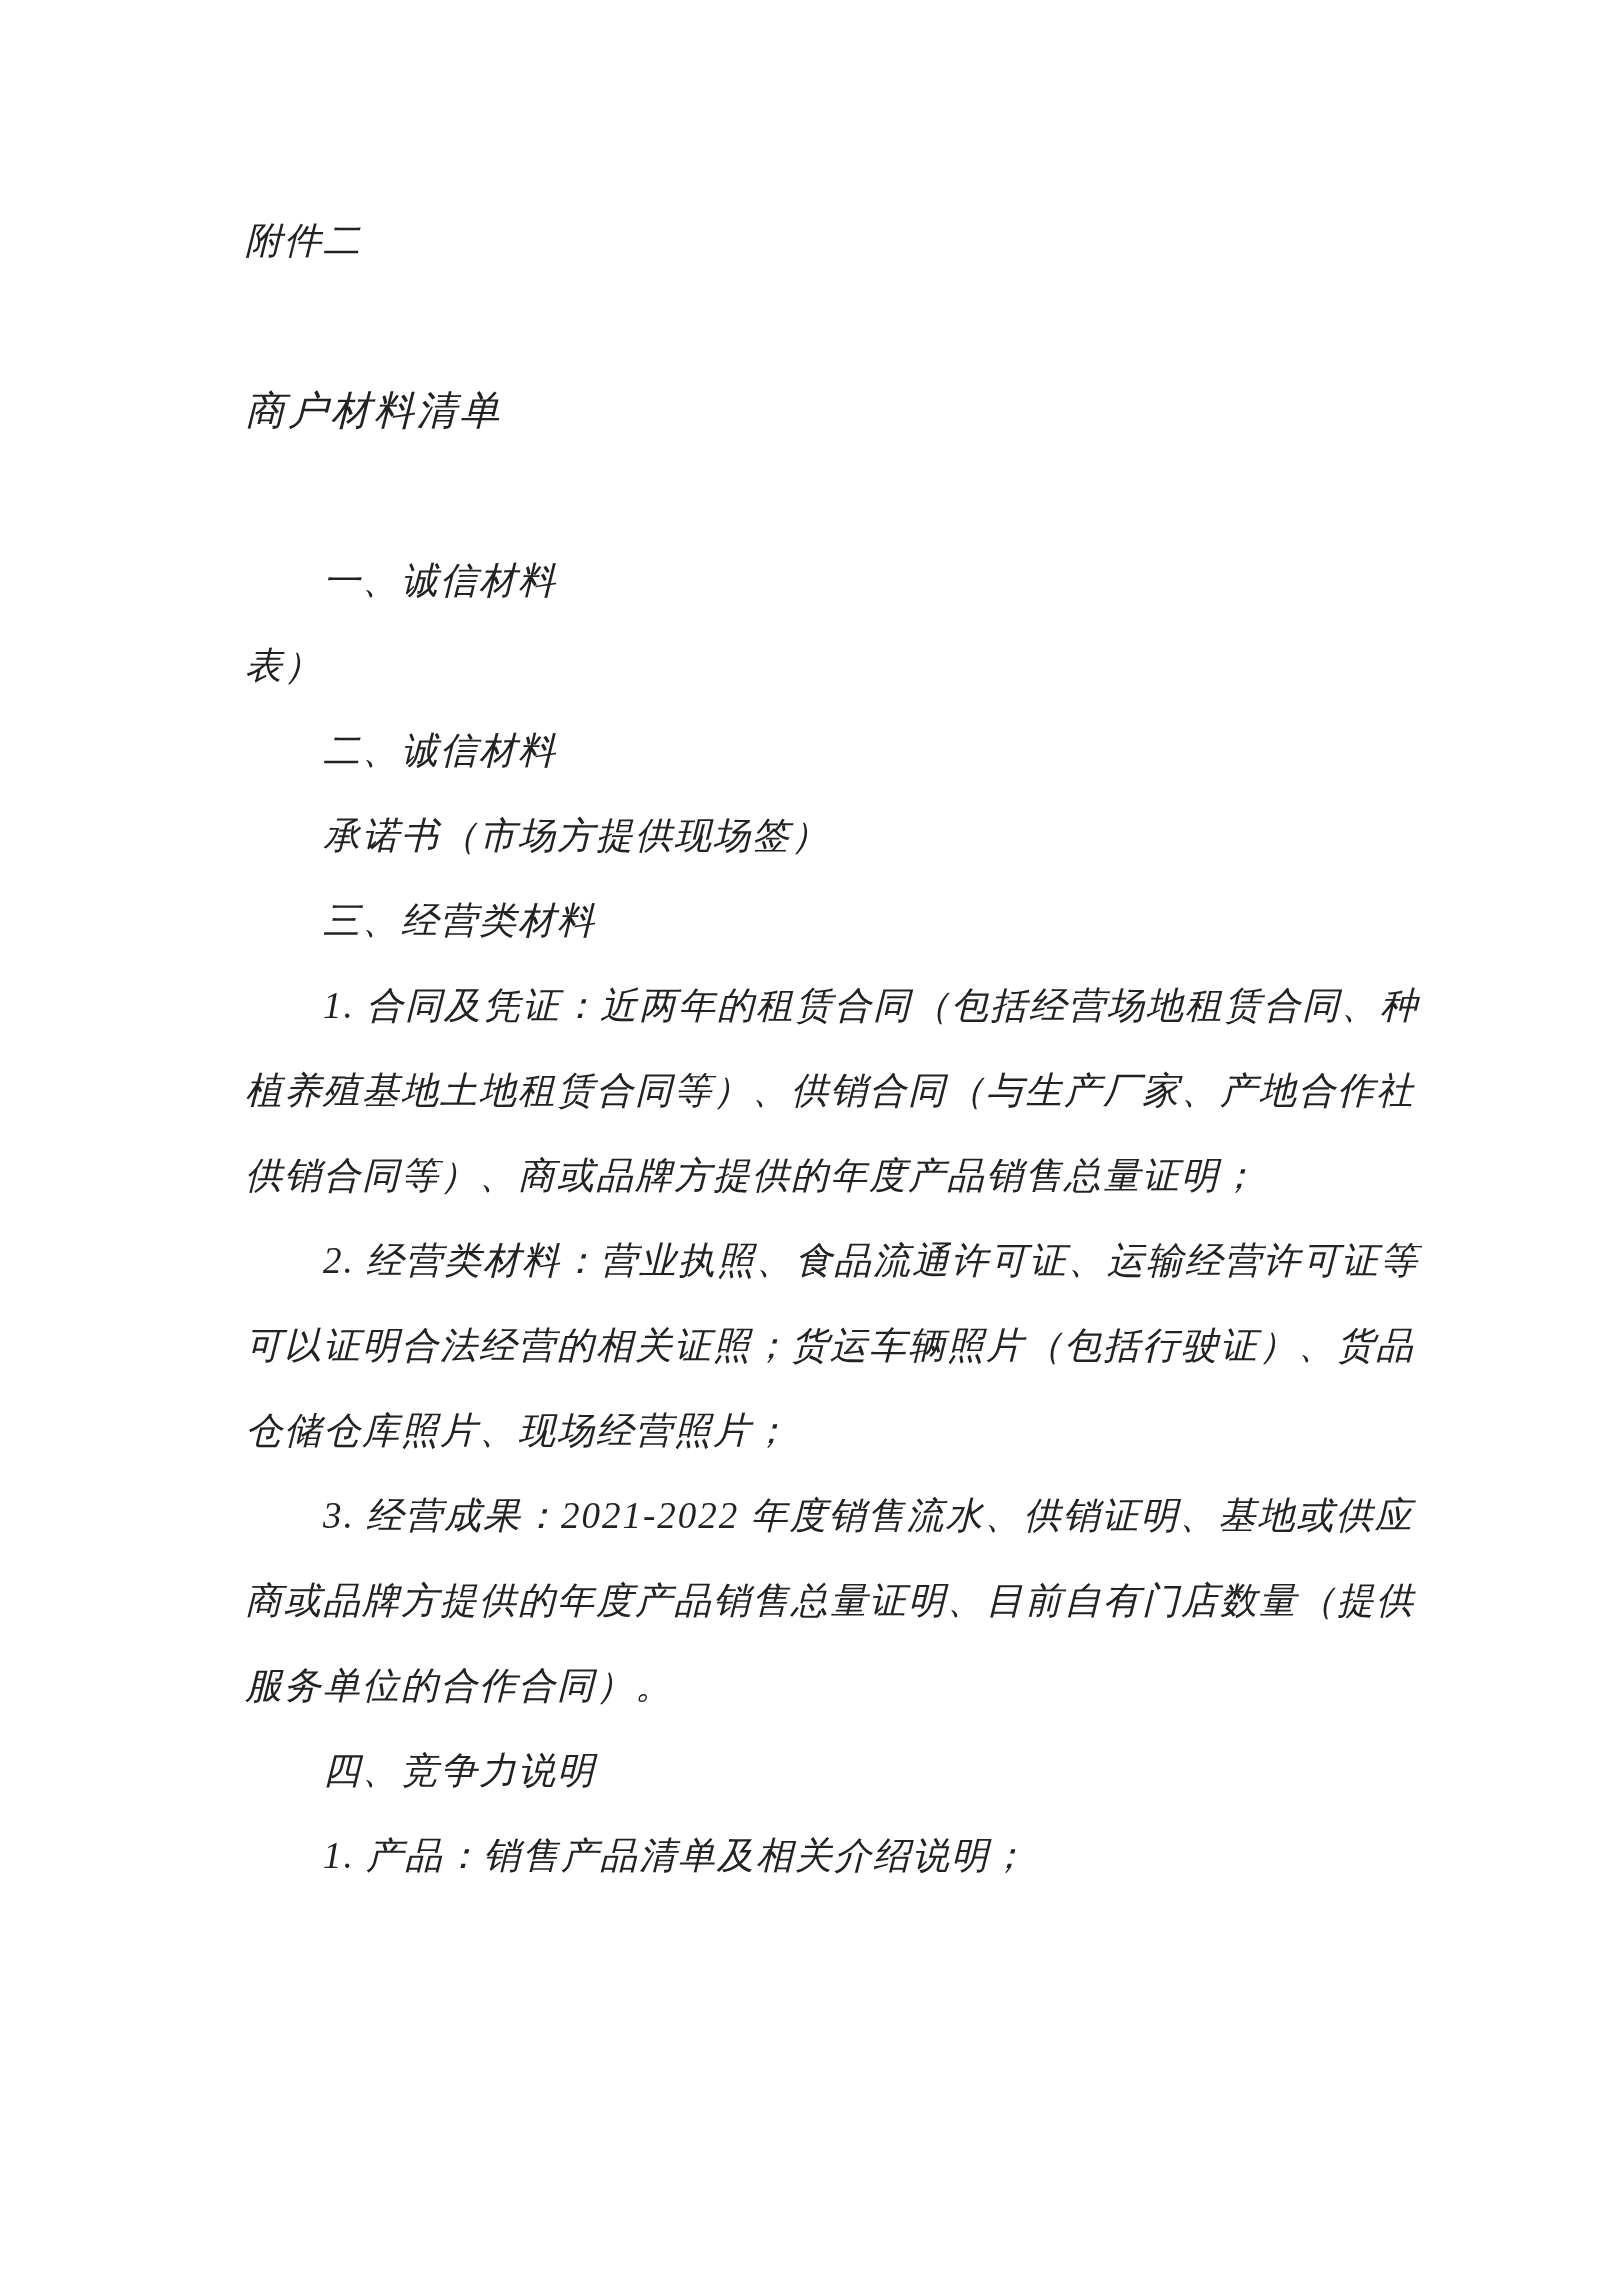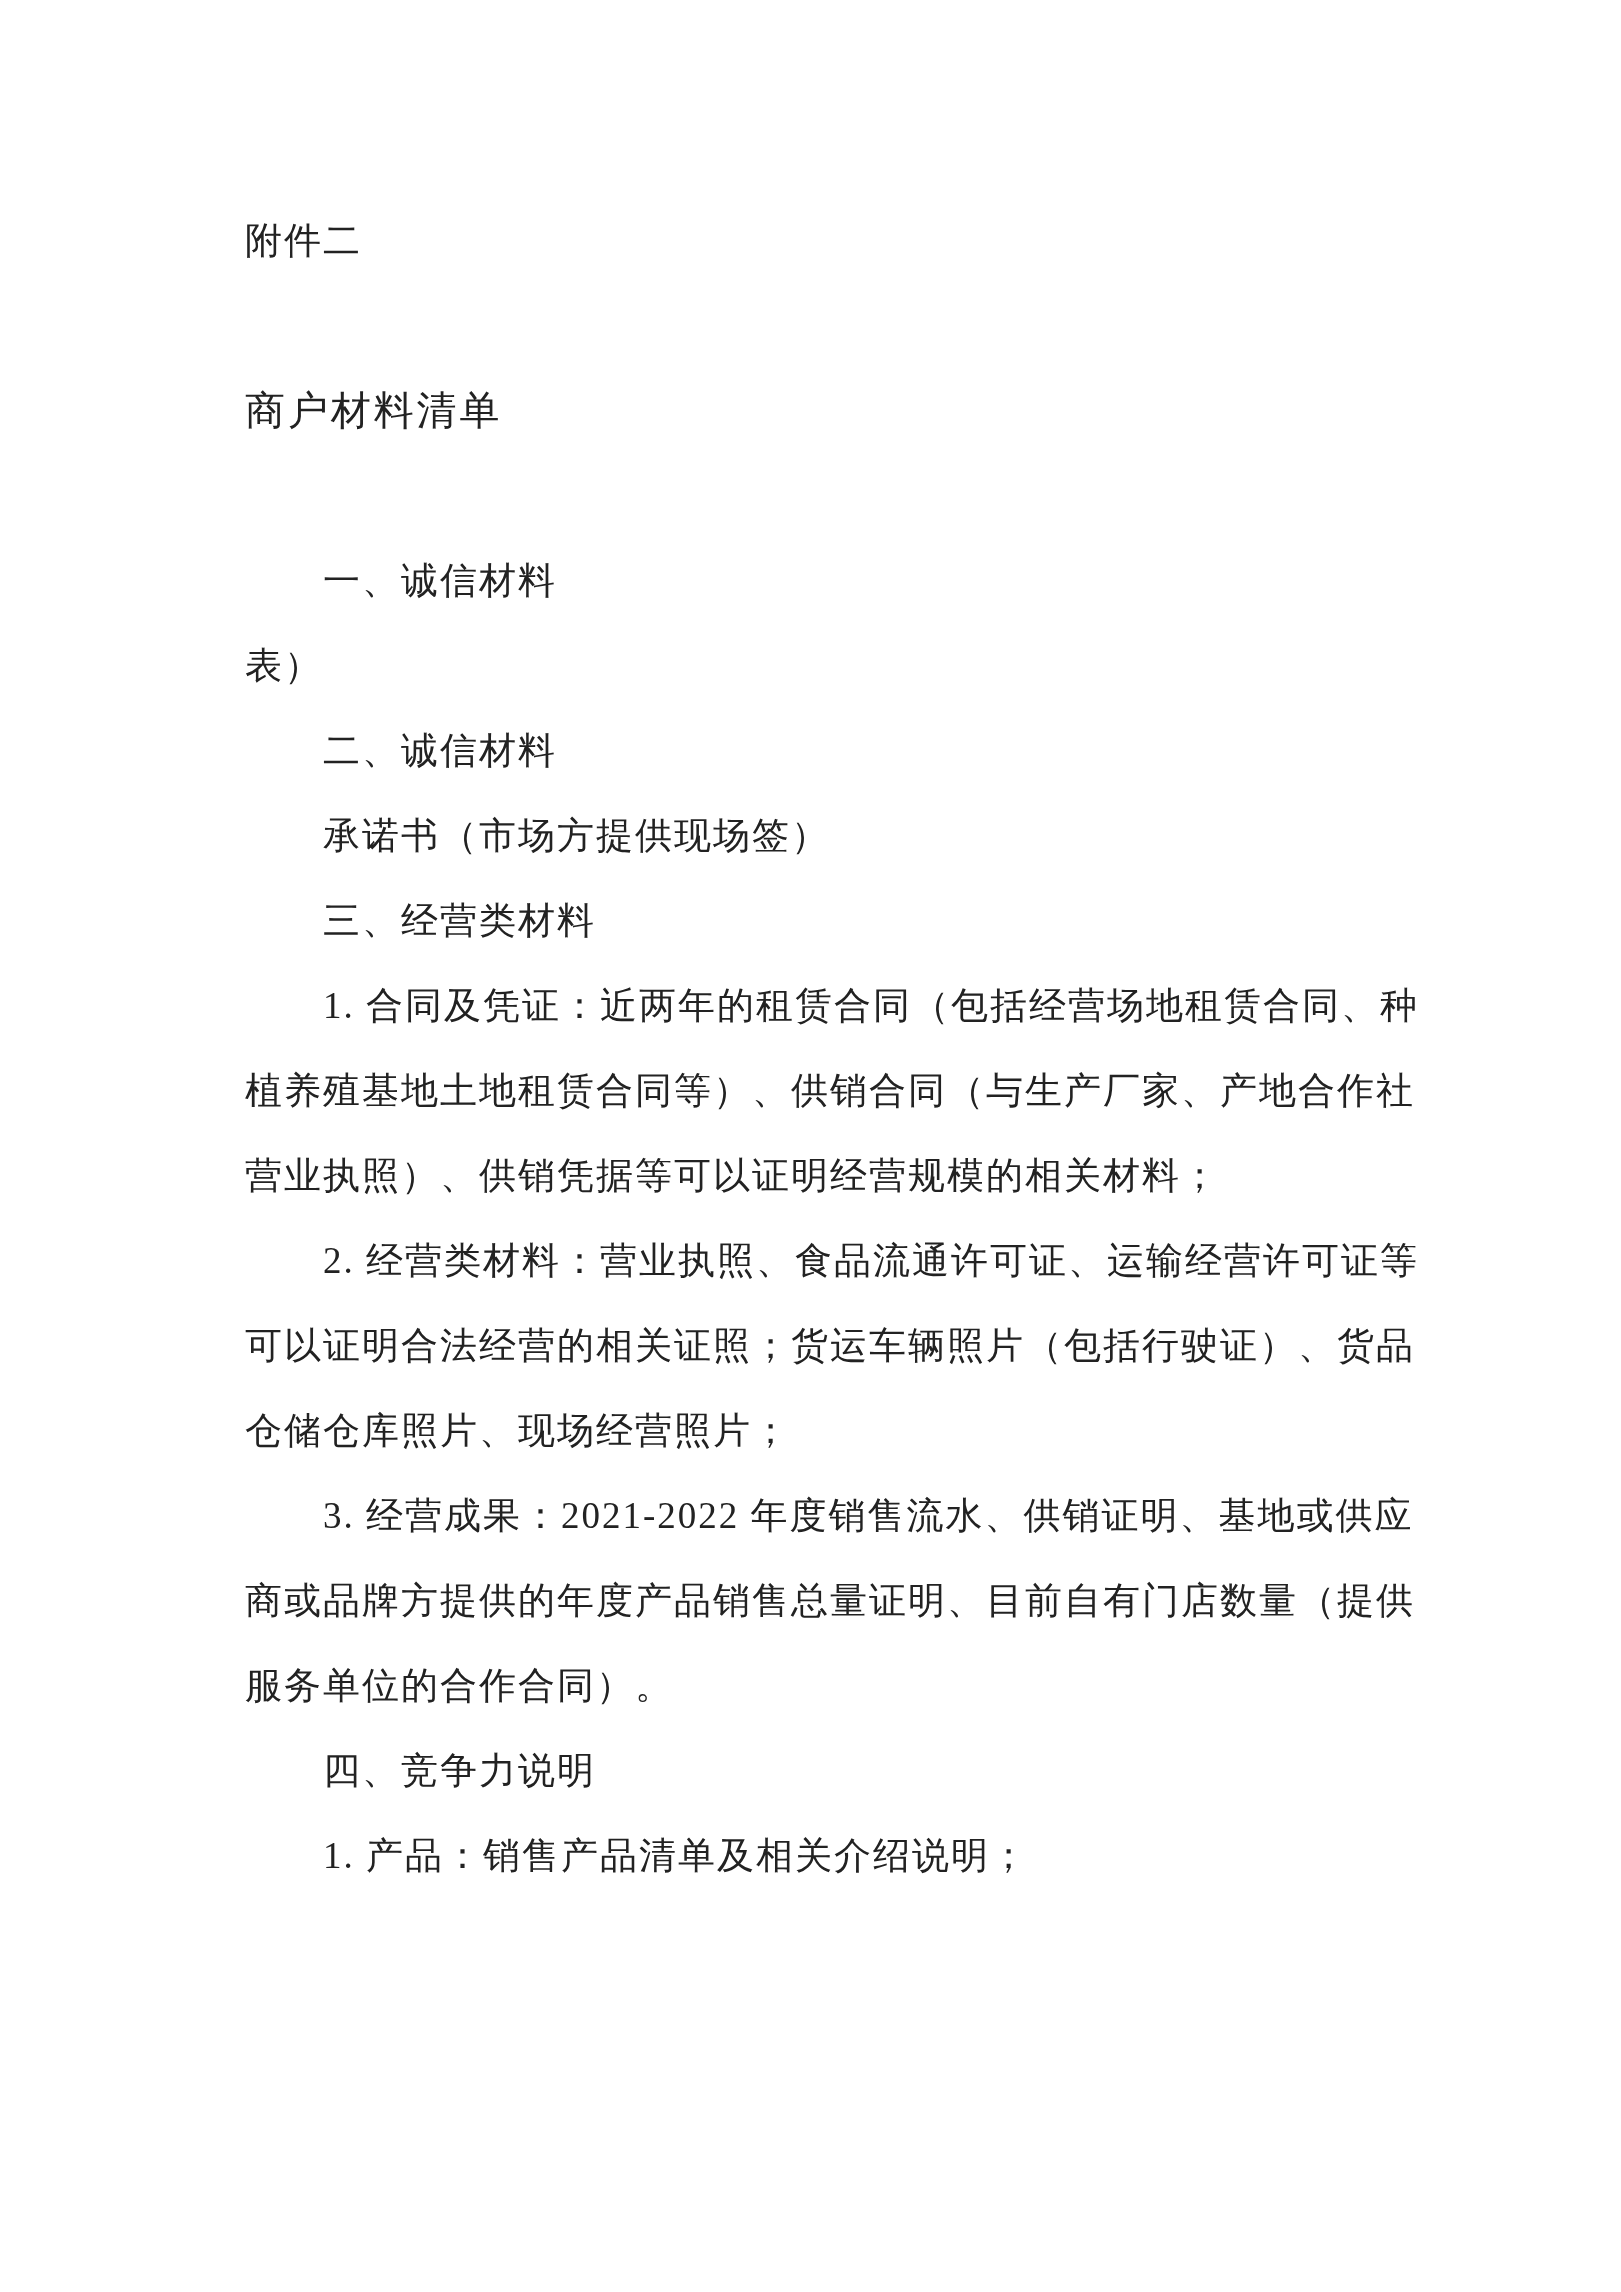--- a/index.html
+++ b/index.html
@@ -10,20 +10,21 @@
   .page {
     position: relative;
     width: 1621px;
     height: 2293px;
     background: #ffffff;
     box-sizing: border-box;
     padding: 198px 249px 0 245px;
     font-family: "Liberation Serif", "DejaVu Serif", serif;
     color: #222222;
     overflow: hidden;
+    font-style: italic;
   }
   .line {
     font-size: 37px;
     line-height: 85px;
     height: 85px;
     letter-spacing: 2px;
     white-space: nowrap;
     text-align: left;
   }
   .line.indent {
@@ -57,21 +58,21 @@
   <div class="line blank"></div>
 
   <main>
       <div class="line indent">一、诚信材料</div>
       <div class="line">表）</div>
       <div class="line indent">二、诚信材料</div>
       <div class="line indent">承诺书（市场方提供现场签）</div>
       <div class="line indent">三、经营类材料</div>
       <div class="line indent full">1. 合同及凭证：近两年的租赁合同（包括经营场地租赁合同、种</div>
       <div class="line full">植养殖基地土地租赁合同等）、供销合同（与生产厂家、产地合作社</div>
-      <div class="line">营业执照）、供销凭据等可以证明经营规模的相关材料；</div>
+      <div class="line">供销合同等）、商或品牌方提供的年度产品销售总量证明；</div>
       <div class="line indent full">2. 经营类材料：营业执照、食品流通许可证、运输经营许可证等</div>
       <div class="line full">可以证明合法经营的相关证照；货运车辆照片（包括行驶证）、货品</div>
       <div class="line">仓储仓库照片、现场经营照片；</div>
       <div class="line indent full">3. 经营成果：2021-2022 年度销售流水、供销证明、基地或供应</div>
       <div class="line full">商或品牌方提供的年度产品销售总量证明、目前自有门店数量（提供</div>
       <div class="line">服务单位的合作合同）。</div>
       <div class="line indent">四、竞争力说明</div>
       <div class="line indent">1. 产品：销售产品清单及相关介绍说明；</div>
     </main>
 </div>

